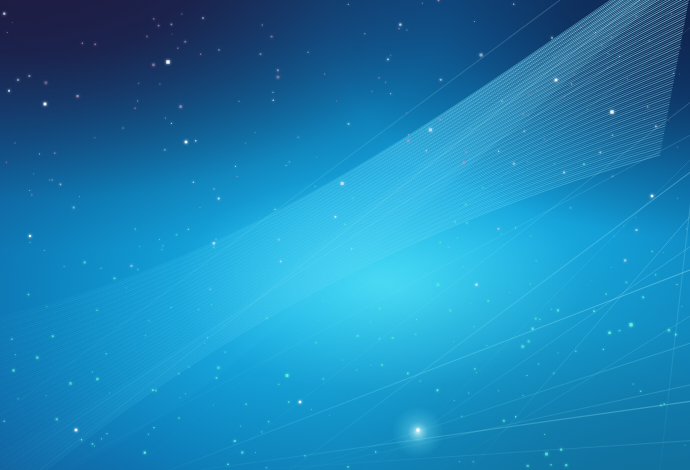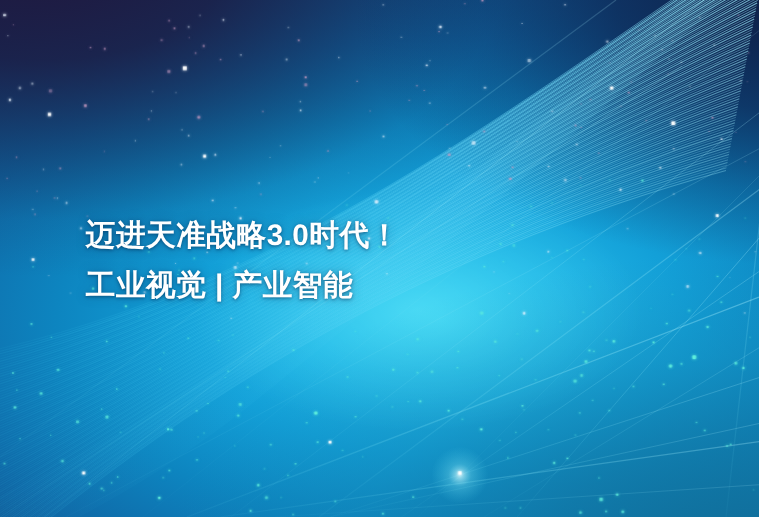--- a/index.html
+++ b/index.html
@@ -568,18 +568,14 @@
         <rect x="416.5" y="428.5" width="3" height="3" fill="#ffffff" opacity="0.92"></rect>
         <rect x="298.8" y="400.8" width="2.4" height="2.4" fill="#ffffff" opacity="0.92"></rect>
         <rect x="74.7" y="428.7" width="2.6" height="2.6" fill="#ffffff" opacity="0.92"></rect>
         <rect x="650.8" y="194.8" width="2.4" height="2.4" fill="#ffffff" opacity="0.92"></rect>
         <rect x="28.9" y="234.9" width="2.2" height="2.2" fill="#ffffff" opacity="0.92"></rect>
       </g>
   </svg>
 
   <div class="layer" id="bg-vignette"></div>
 
-  <div id="headline">
-    <div class="hl-line">迈进天准战略3.0时代！</div>
-    <div class="hl-line">工业视觉 | 产业智能</div>
-  </div>
 
 </div>
 
 </body></html>

